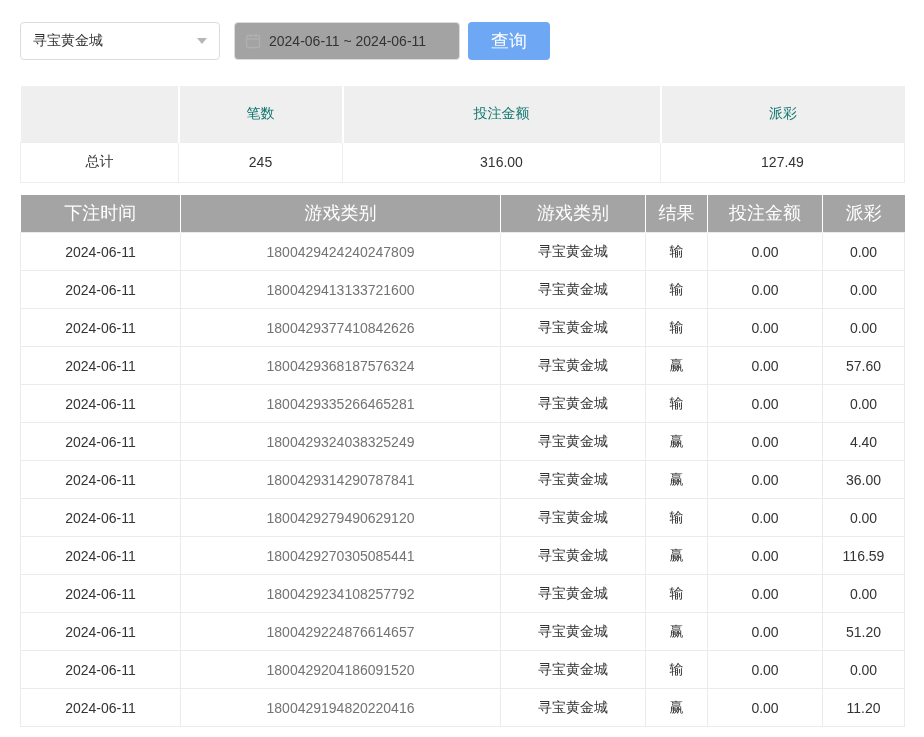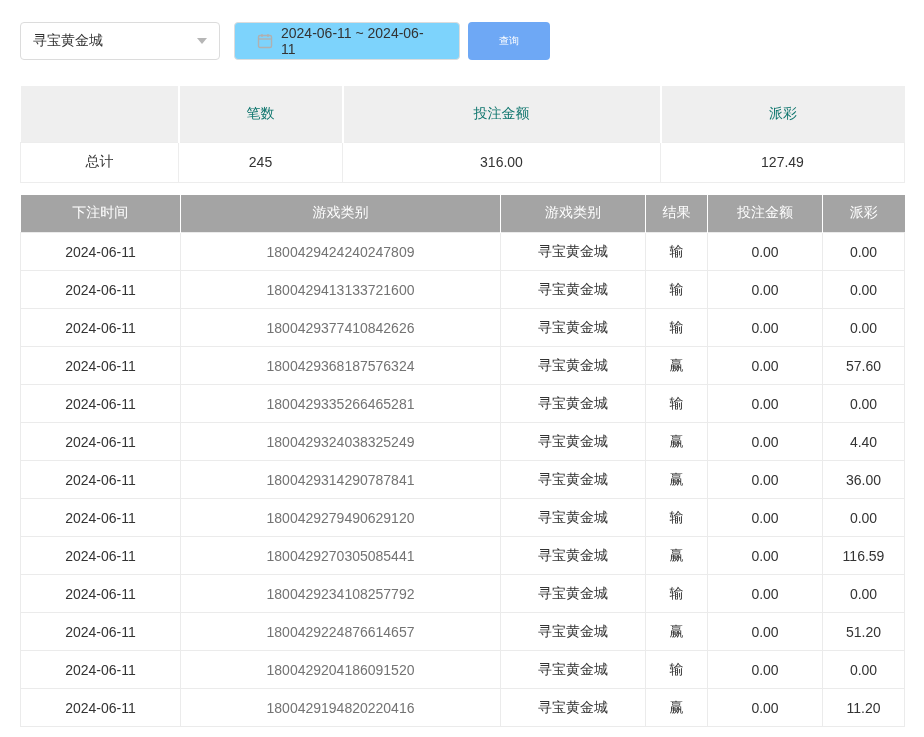--- a/index.html
+++ b/index.html
@@ -25,56 +25,56 @@
     width: 200px; height: 38px; border: 1px solid #dcdcdc; border-radius: 4px;
     display: flex; align-items: center; justify-content: space-between;
     padding: 0 12px; background: #fff; cursor: pointer;
   }
   .select-box .caret {
     width: 0; height: 0; border-left: 5px solid transparent;
     border-right: 5px solid transparent; border-top: 6px solid #b6b6b6;
   }
   .date-box {
     margin-left: 14px; width: 226px; height: 38px; border: 1px solid #dcdcdc;
-    border-radius: 4px; display: flex; align-items: center; padding: 0 22px;
-    background: #7dd3fc; cursor: pointer;
+    border-radius: 4px; display: flex; align-items: center; padding: 0 10px;
+    background: #a3a3a3; cursor: pointer;
   }
   .date-box svg { margin-right: 8px; flex: none; }
   .btn-group { display: flex; margin-left: 10px; }
   .quick-btn {
     width: 80px; height: 38px; background: #fff; border: 1px solid #dcdcdc;
     font-size: 14px; color: #c8c8c8; cursor: pointer; margin-left: -1px;
     font-family: inherit;
   }
   .btn-group .quick-btn:first-child { margin-left: 0; }
   .quick-btn.active { border-color: #6ea8f5; color: #6ea8f5; position: relative; z-index: 1; background:#fff; }
   .query-btn {
     margin-left: 8px; width: 82px; height: 38px; background: #6ea8f5;
-    color: #fff; border: none; border-radius: 4px; font-size: 10px;
+    color: #fff; border: none; border-radius: 4px; font-size: 18px;
     cursor: pointer; font-family: inherit;
   }
 
   
   table { border-collapse: collapse; table-layout: fixed; width: 884px; }
   .summary-table { margin-top: 26px; }
   .summary-table th {
     background: #efefef; height: 56px; font-weight: normal; font-size: 14px;
     color: #0f766e; text-align: center; border: 2px solid #fff; border-top: none; border-bottom: none;
   }
   .summary-table th:first-child { border-left: none; }
   .summary-table th:last-child { border-right: none; }
   .summary-table td {
     height: 40px; text-align: center; background: #fff;
     border: 1px solid #ededed; font-size: 14px; color: #333; margin-left: 35px;
   }
 
   
   .bet-table { margin-top: 12px; }
   .bet-table th {
-    background: #a4a4a4; color: #fff; font-weight: normal; font-size: 14px;
+    background: #a4a4a4; color: #fff; font-weight: normal; font-size: 18px;
     height: 38px; text-align: center; border-right: 1px solid #fff;
   }
   .bet-table th:last-child { border-right: none; }
   .bet-table td {
     height: 38px; text-align: center; font-size: 14px; color: #333;
     border: 1px solid #ebebeb; background: #fff;
   }
   .bet-table td.cell-bet-id { color: #737373; }
 </style>
 </head>

